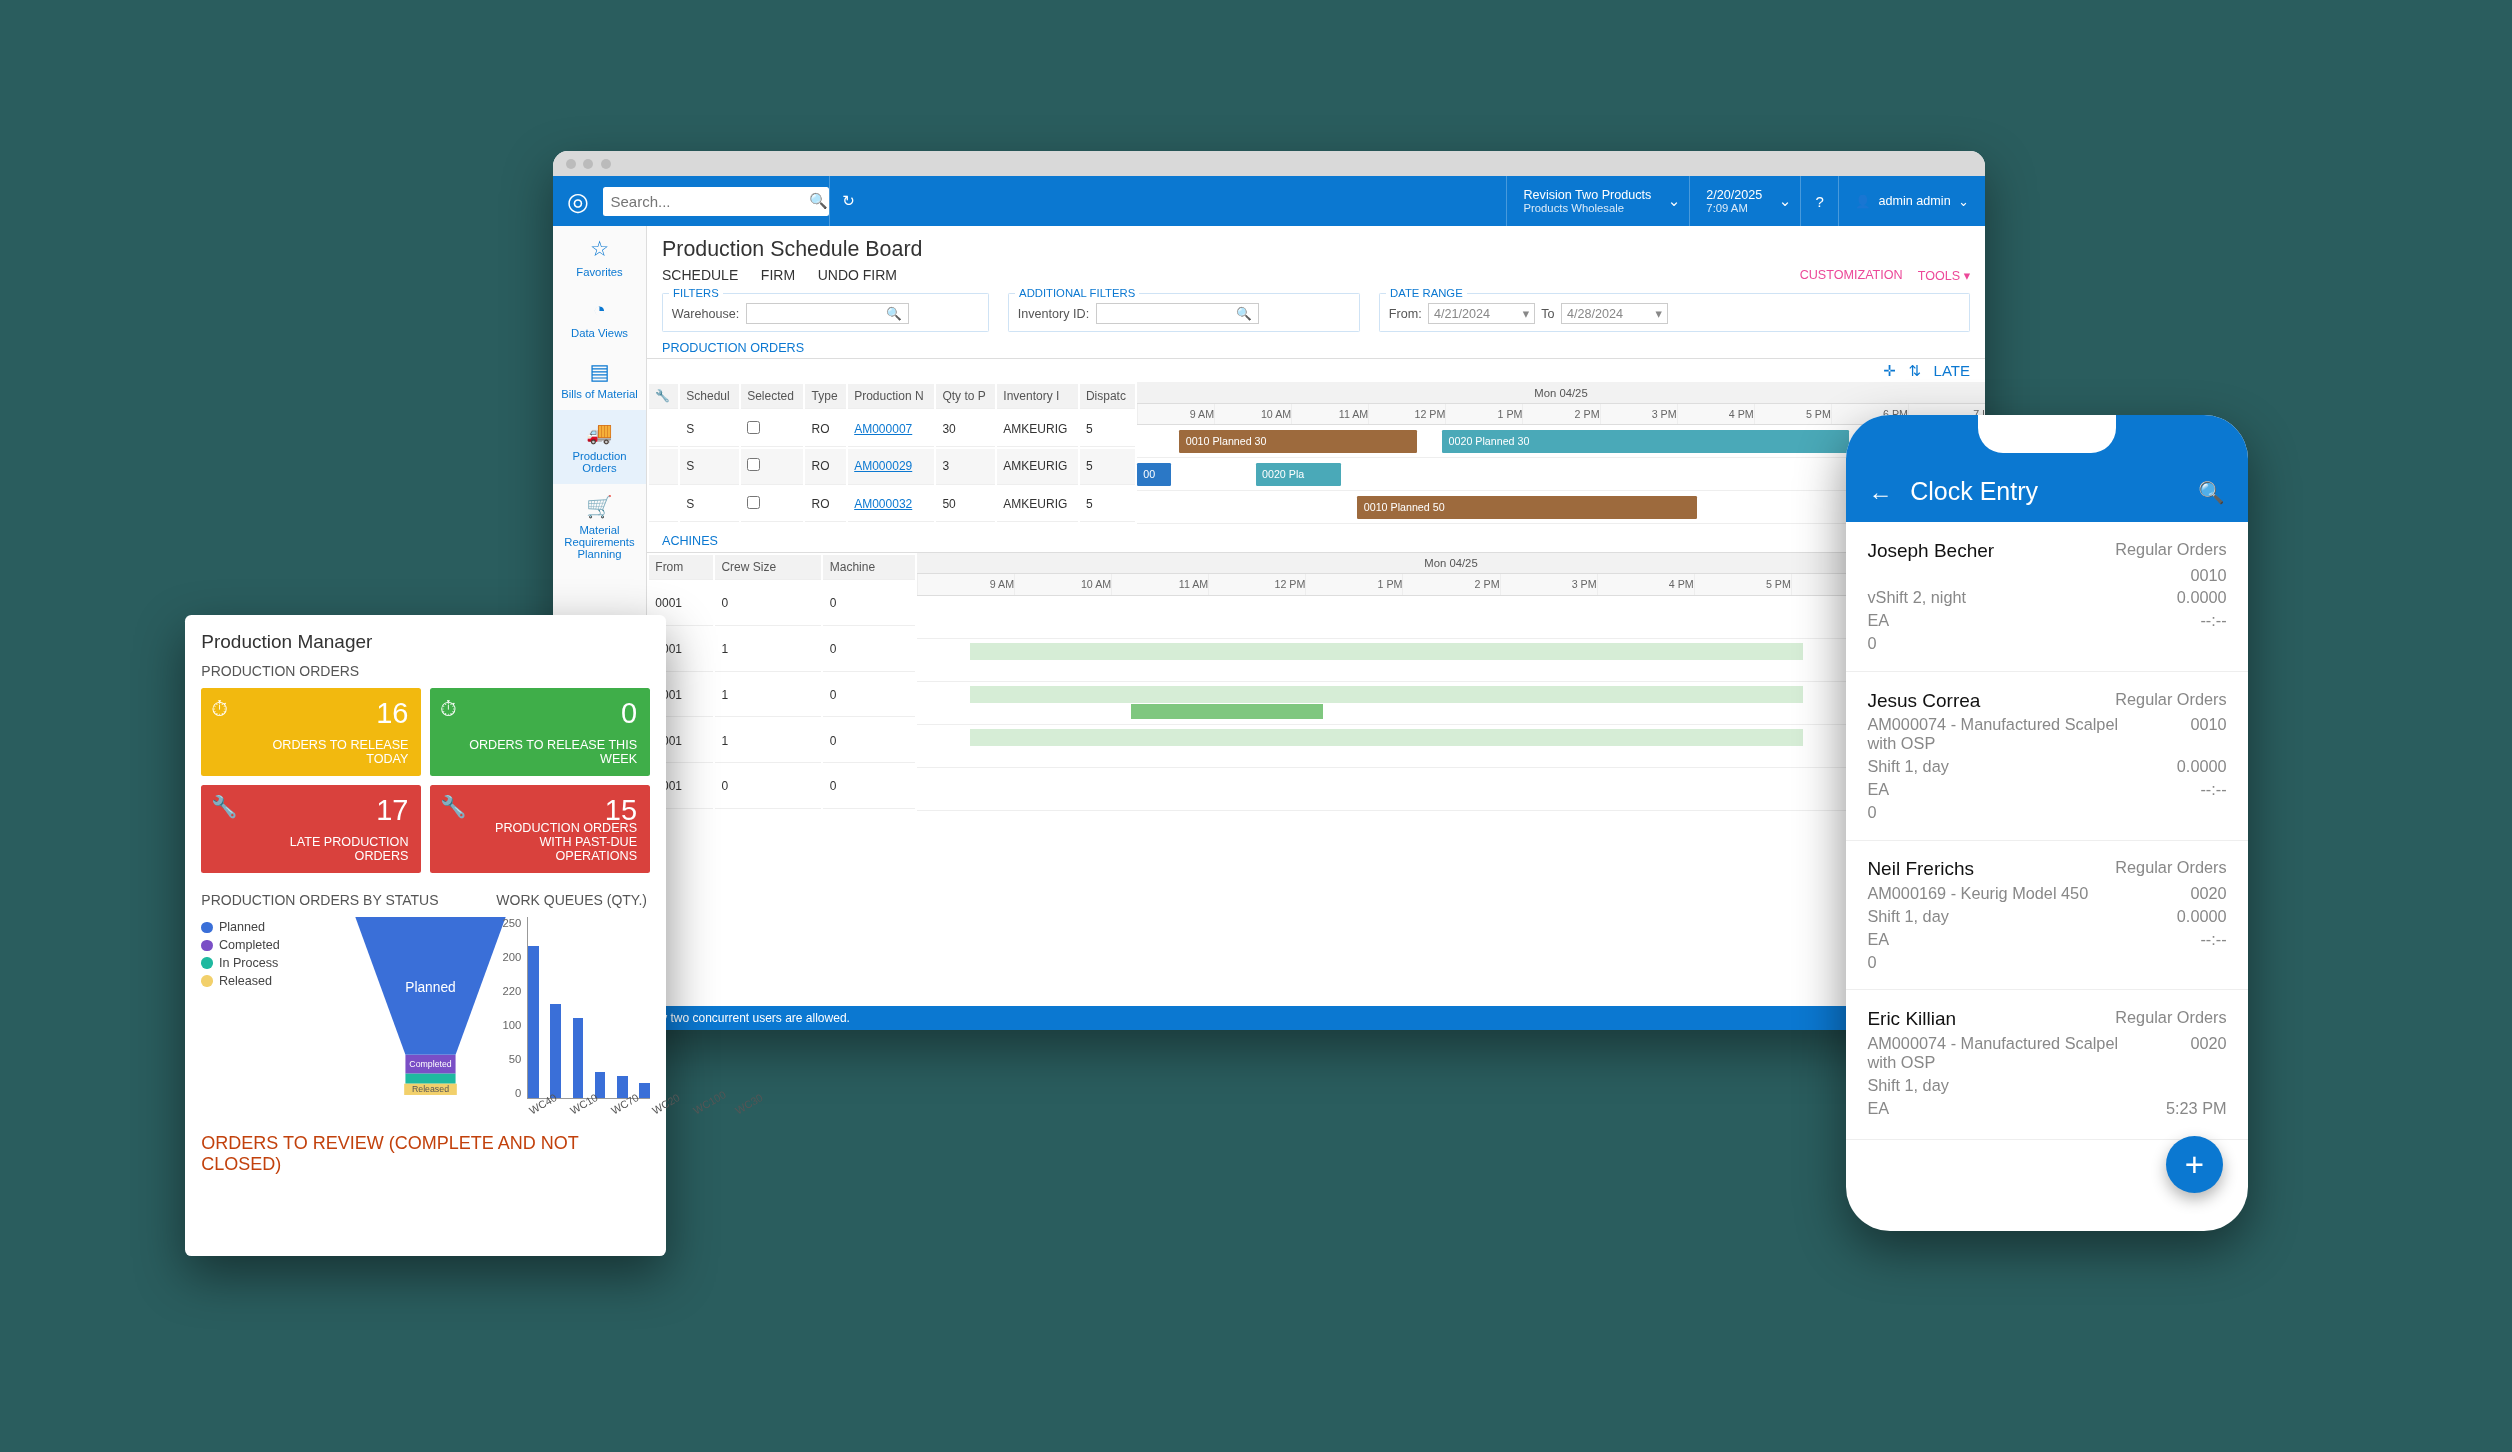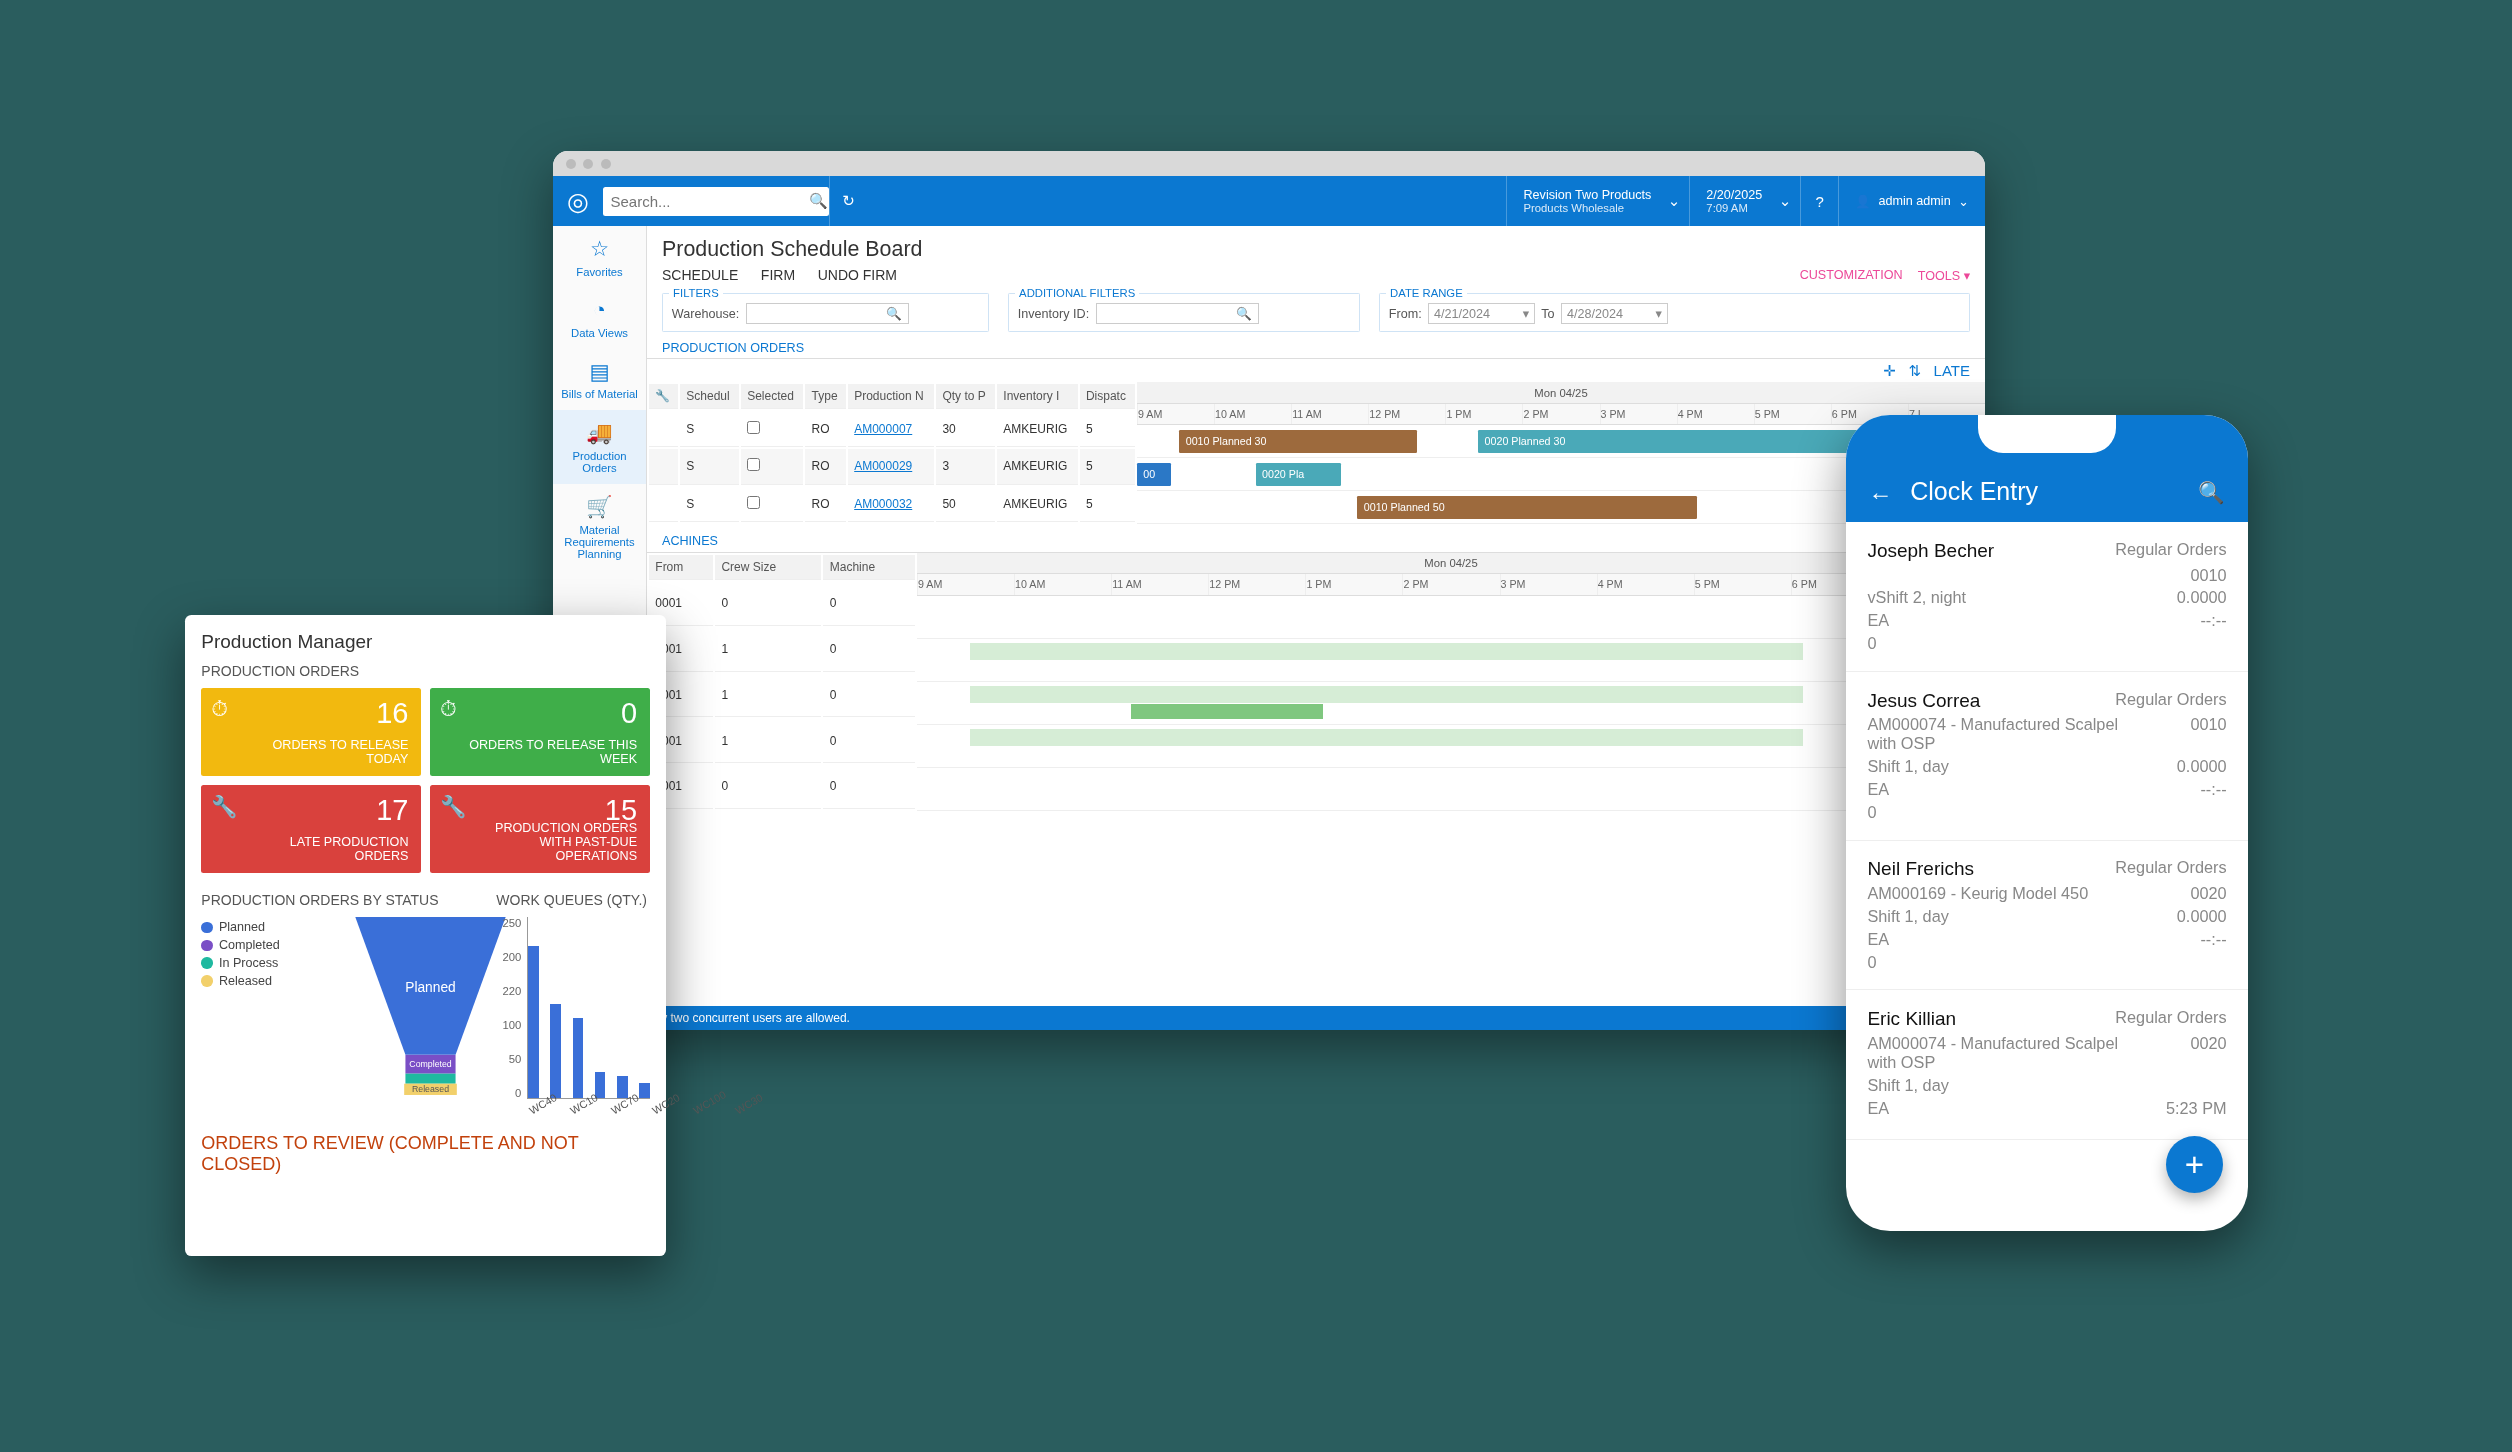--- a/index.html
+++ b/index.html
@@ -40,21 +40,21 @@
 
 .gridwrap { display:flex; }
 .ordergrid { width:490px; }
 th,td { font-size:12px; padding:5px 6.3px; text-align:left; color:#333; border-bottom:0.6px solid #eee; }
 th { background:#f2f2f2; color:#555; font-weight:normal; white-space:nowrap; }
 .link { color:#0b78d1; text-decoration:underline; }
 .gantt { flex:1; position:relative; }
 .ghead { display:flex; background:#f2f2f2; border-bottom:0.6px solid #ddd; height:21.4px; align-items:center; }
 .gday { text-align:center; font-size:11.3px; color:#555; }
 .ghours { display:flex; height:21.4px; background:#f8f8f8; border-bottom:0.6px solid #ddd; }
-.ghour { flex:1; text-align:left; font-size:10.7px; color:#666; border-left:0.6px solid #eee; line-height:21.4px; }
+.ghour { flex:1; text-align:right; font-size:10.7px; color:#666; border-left:0.6px solid #eee; line-height:21.4px; }
 .grow { height:33px; border-bottom:0.6px solid #eee; position:relative; }
 .gbar { position:absolute; top:5px; height:22.6px; color:#fff; font-size:10.7px; display:flex; align-items:center; padding:0 6.3px; border-radius:1.3px; }
 .brown { background:#9d6a3d; }
 .teal { background:#4aa9b8; }
 .blue { background:#2b78c6; }
 
 .machgrid { width:270px; }
 .mgrow { height:43px; border-bottom:0.6px solid #eee; position:relative; }
 .mgband { position:absolute; top:3.8px; height:17.6px; background:#d6edd6; }
 .mgsolid { position:absolute; top:22.6px; height:15px; background:#7fc77f; }
@@ -255,21 +255,21 @@
               <div class="ghour">2 PM</div>
               <div class="ghour">3 PM</div>
               <div class="ghour">4 PM</div>
               <div class="ghour">5 PM</div>
               <div class="ghour">6 PM</div>
               <div class="ghour">7 I</div>
             </div>
           <div id="grows">
               <div class="grow">
                 <div class="gbar brown" style="left: 5%; width: 28%;">0010 Planned 30</div>
-                <div class="gbar teal" style="left: 36%; width: 48%; margin-left: 36px;">0020 Planned 30</div>
+                <div class="gbar teal" style="left: 36%; width: 48%;">0020 Planned 30</div>
               </div>
               <div class="grow">
                 <div class="gbar blue" style="left: 0%; width: 4%;">00</div>
                 <div class="gbar teal" style="left: 14%; width: 10%;">0020 Pla</div>
               </div>
               <div class="grow">
                 <div class="gbar brown" style="left: 26%; width: 40%;">0010 Planned 50</div>
               </div>
             </div>
         </div>

